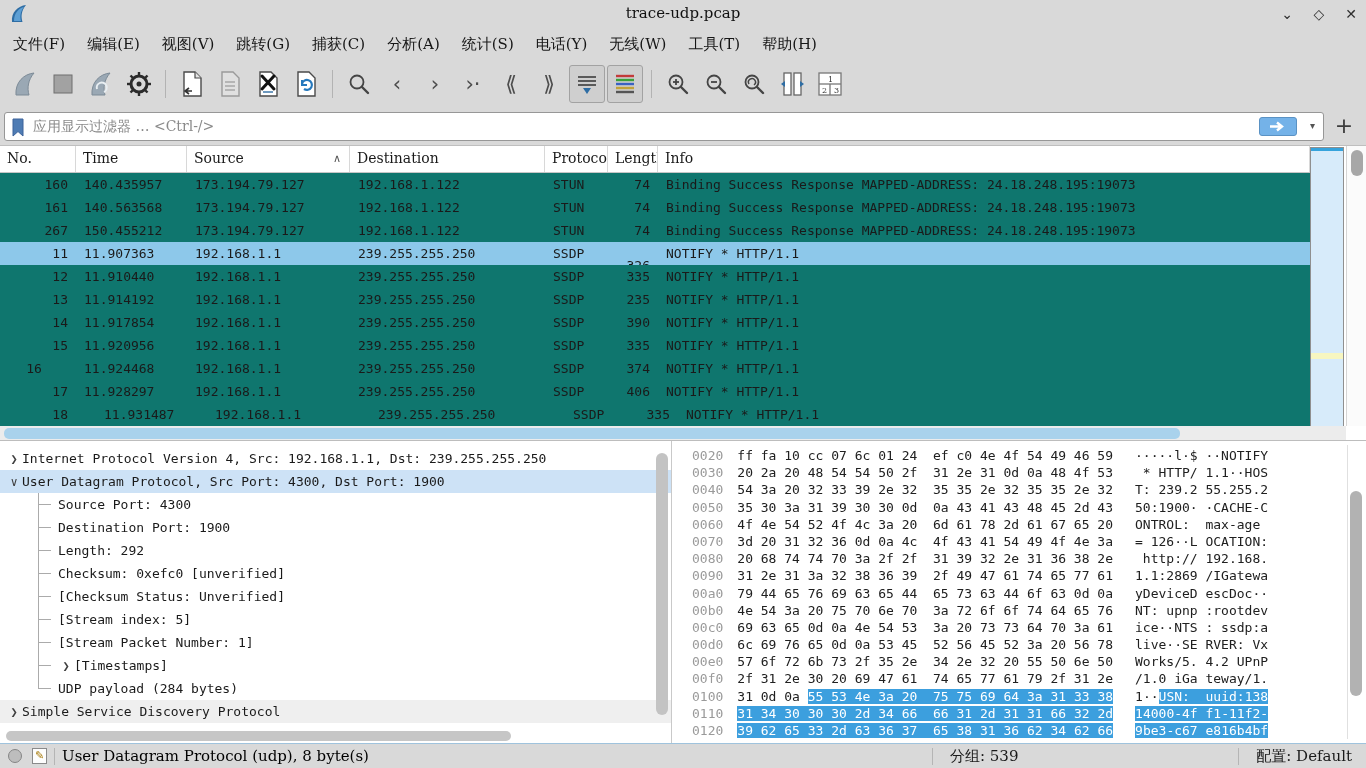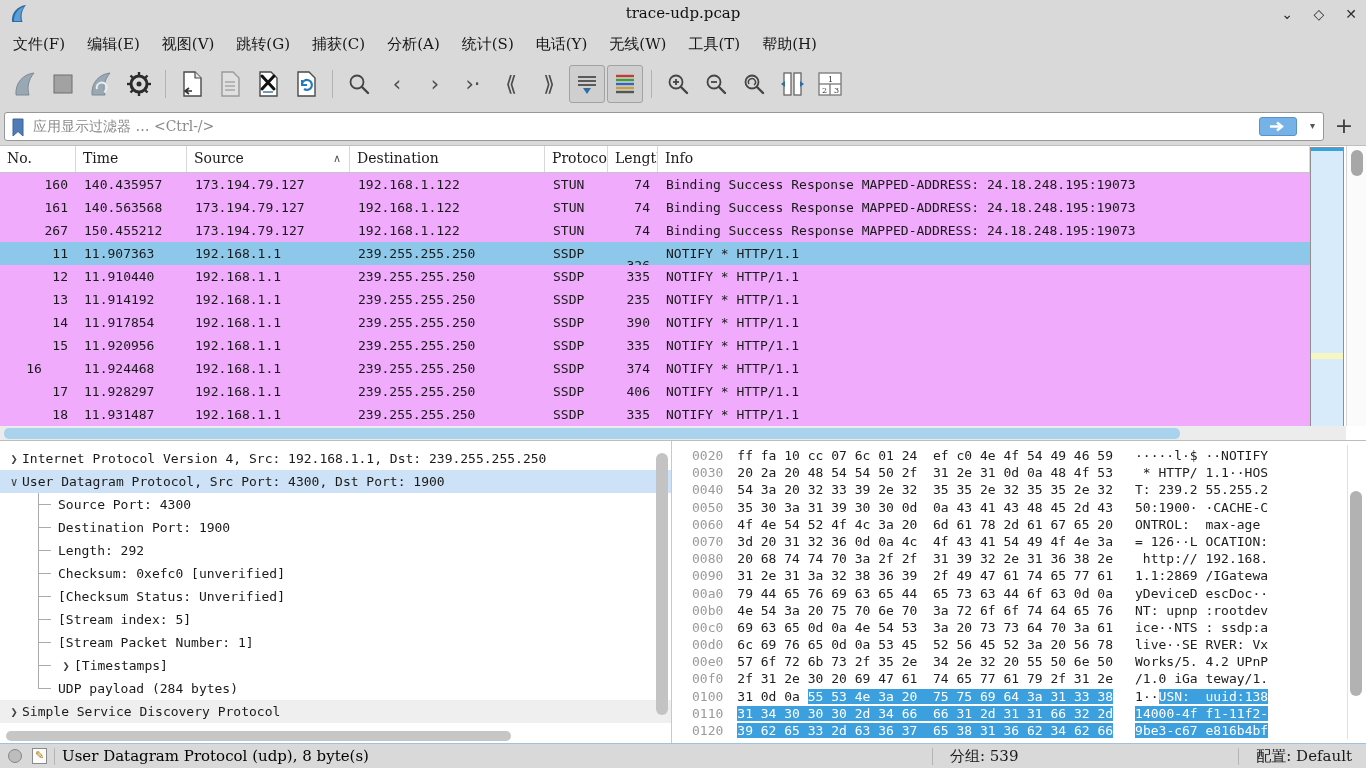--- a/index.html
+++ b/index.html
@@ -32,21 +32,21 @@
   .filter-apply { position:absolute; right:26px; top:4px; width:38px; height:19px; background:#74b2e8; border:1px solid #5a92c4; border-radius:3px; display:flex; align-items:center; justify-content:center; }
   .filter-caret { position:absolute; right:8px; top:7px; font-size:10px; color:#555; font-family:"DejaVu Sans",sans-serif; }
   .filter-add { position:absolute; right:8px; top:4px; width:28px; height:29px; font-size:22px; color:#3d3d3d; text-align:center; line-height:27px; font-family:"DejaVu Sans",sans-serif; }
 
   
   .packet-list { position:absolute; top:145px; left:0; width:1366px; height:295px; background:#ffffff; border-top:1px solid #bfbfbf; }
   .pl-header { position:absolute; top:0; left:0; width:1310px; height:27px; background:#ffffff; border-bottom:1px solid #c6c6c6; display:flex; font-size:14px; }
   .pl-hcell { border-right:1px solid #d8d8d8; padding:4px 0 0 7px; white-space:nowrap; overflow:hidden; position:relative; }
   .sort-ind { position:absolute; right:8px; top:6px; font-size:11px; color:#555; font-family:"DejaVu Sans",sans-serif; }
   .pl-rows { position:absolute; top:27px; left:0; width:1310px; }
-  .pl-row { height:23px; display:flex; background:#f0abfc; font-family:"DejaVu Sans Mono","Liberation Mono",monospace; font-size:13px; line-height:23px; white-space:nowrap; }
+  .pl-row { height:23px; display:flex; background:#0f766e; font-family:"DejaVu Sans Mono","Liberation Mono",monospace; font-size:13px; line-height:23px; white-space:nowrap; }
   .pl-row.selected { background:#8dc8ea; }
   .pl-cell { overflow:hidden; white-space:nowrap; flex-shrink:0; }
   .minimap { position:absolute; top:1px; left:1310px; width:34px; height:291px; background:#d7ebfa; border:1px solid #8f8f8f; }
   .minimap-topline { position:absolute; top:0; left:0; right:0; height:3px; background:#35a3dc; }
   .minimap-mark { position:absolute; top:205px; left:0; right:0; height:6px; background:#f7f6c0; }
   .pl-vscroll { position:absolute; top:0; left:1346px; width:20px; height:280px; background:#fbfbfb; border-left:1px solid #d5d5d5; }
   .pl-vthumb { position:absolute; top:4px; left:4px; width:12px; height:26px; background:#a7a7a7; border-radius:6px; }
   .pl-hscroll { position:absolute; top:280px; left:0; width:1346px; height:15px; background:#ececec; }
   .pl-hthumb { position:absolute; top:2px; left:4px; width:1176px; height:11px; background:#a9d2ec; border-radius:5px; }
 
@@ -390,21 +390,21 @@
         <div class="pl-cell" style="width: 76px; text-align: right; padding: 0px 8px 0px 0px;">17</div>
         <div class="pl-cell" style="width: 111px; text-align: left; padding: 0px 0px 0px 8px;">11.928297</div>
         <div class="pl-cell" style="width: 163px; text-align: left; padding: 0px 0px 0px 8px;">192.168.1.1</div>
         <div class="pl-cell" style="width: 195px; text-align: left; padding: 0px 0px 0px 8px;">239.255.255.250</div>
         <div class="pl-cell" style="width: 63px; text-align: left; padding: 0px 0px 0px 8px;">SSDP</div>
         <div class="pl-cell" style="width: 50px; text-align: right; padding: 0px 8px 0px 0px;">406</div>
         <div class="pl-cell" style="width: auto; flex: 1 1 0%; text-align: left; padding: 0px 0px 0px 8px;">NOTIFY * HTTP/1.1</div>
       </div>
       <div class="pl-row">
         <div class="pl-cell" style="width: 76px; text-align: right; padding: 0px 8px 0px 0px;">18</div>
-        <div class="pl-cell" style="width: 111px; text-align: left; padding: 0px 0px 0px 8px;">11.931487</div>
+        <div class="pl-cell" style="width: 111px; text-align: left; padding: 0px 0px 0px 8px; margin-left: 20px;">11.931487</div>
         <div class="pl-cell" style="width: 163px; text-align: left; padding: 0px 0px 0px 8px;">192.168.1.1</div>
         <div class="pl-cell" style="width: 195px; text-align: left; padding: 0px 0px 0px 8px;">239.255.255.250</div>
         <div class="pl-cell" style="width: 63px; text-align: left; padding: 0px 0px 0px 8px;">SSDP</div>
         <div class="pl-cell" style="width: 50px; text-align: right; padding: 0px 8px 0px 0px;">335</div>
         <div class="pl-cell" style="width: auto; flex: 1 1 0%; text-align: left; padding: 0px 0px 0px 8px;">NOTIFY * HTTP/1.1</div>
       </div>
     </div>
   <div class="minimap">
     <div class="minimap-topline"></div>
     <div class="minimap-mark"></div>

